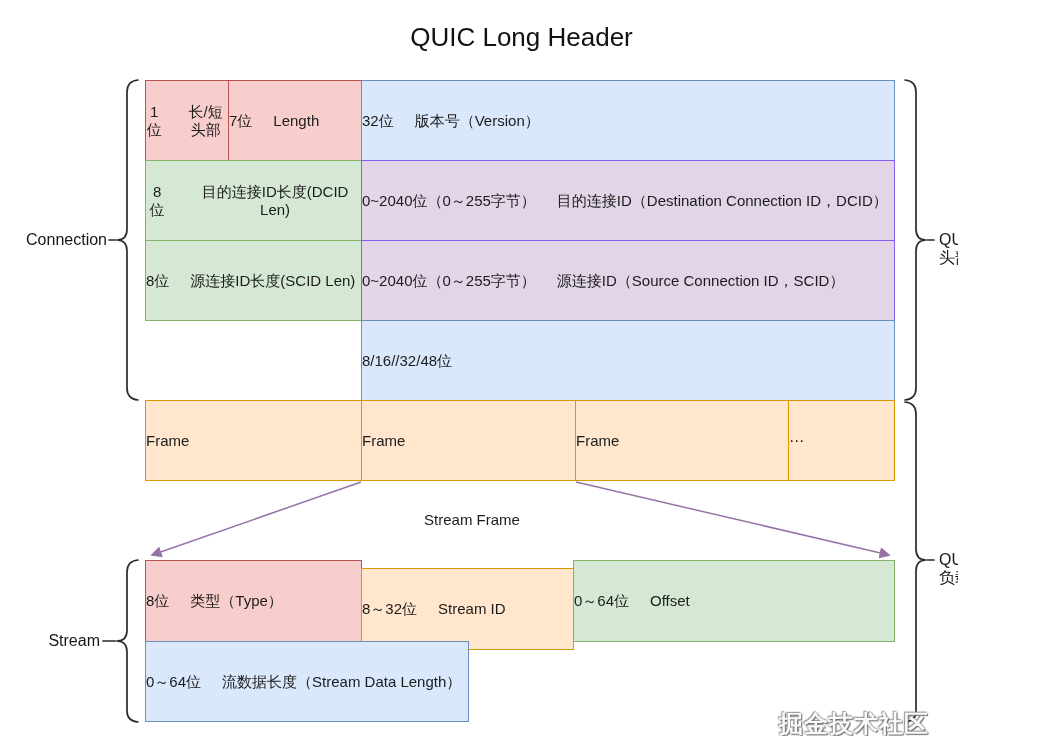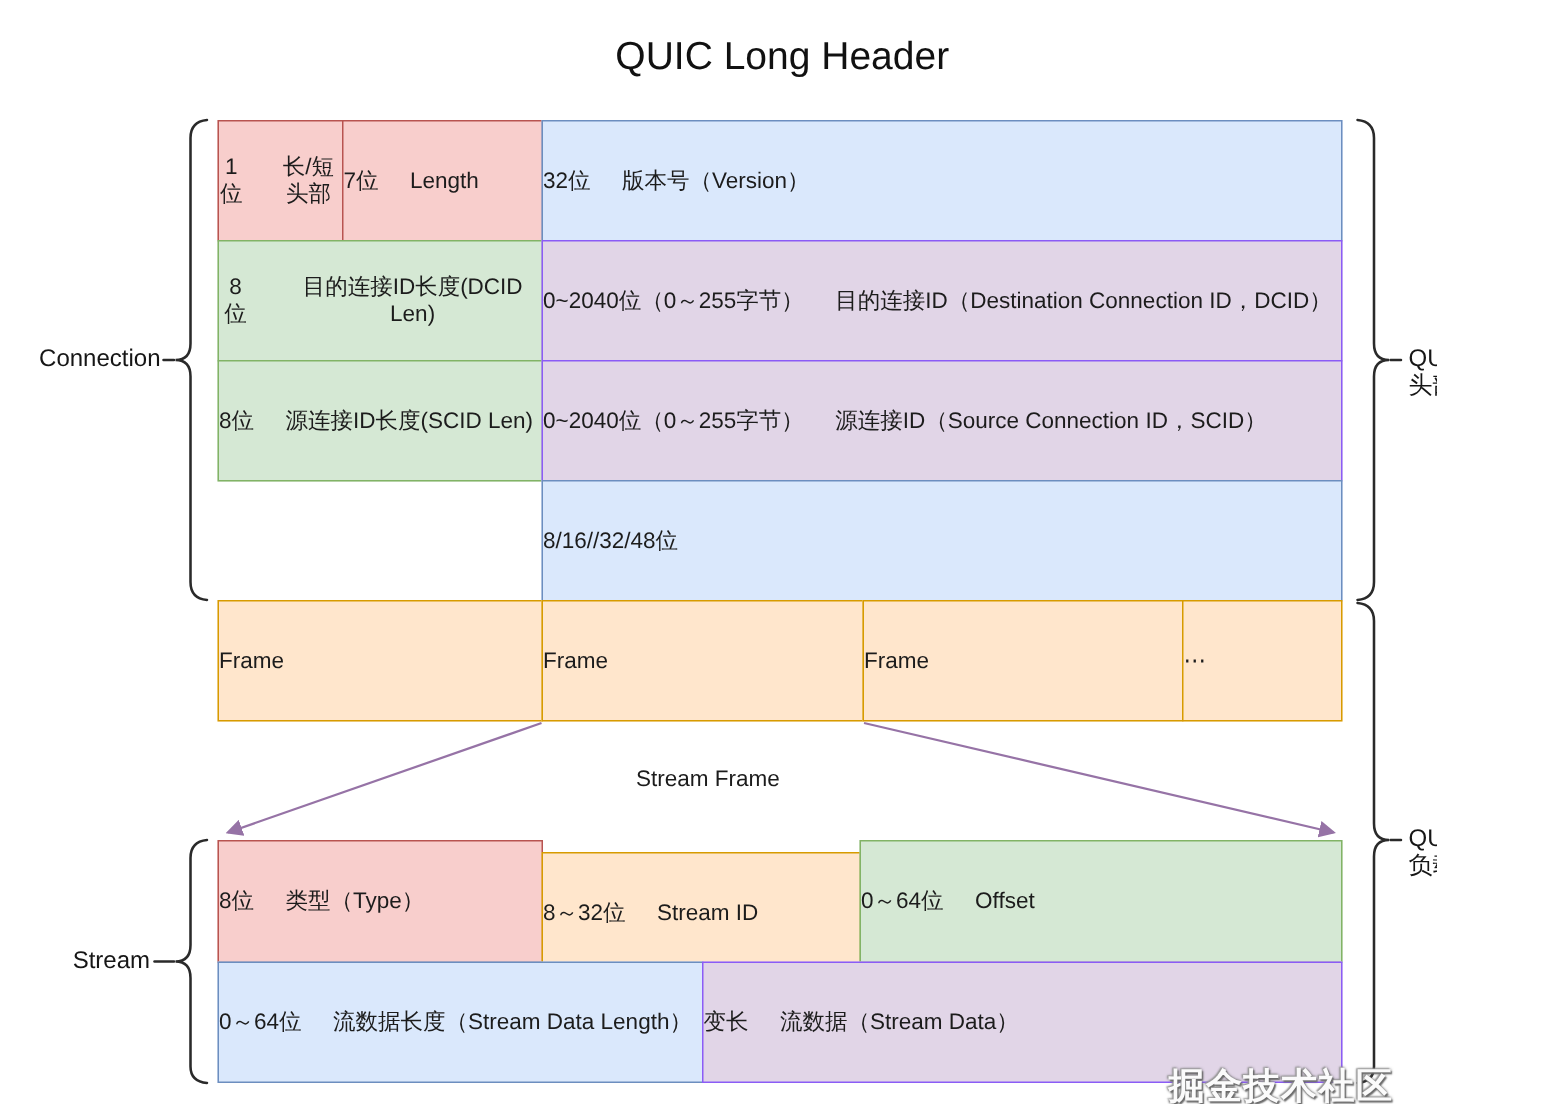--- a/index.html
+++ b/index.html
@@ -90,24 +90,20 @@
   </div>
   <div class="cell c-green" style="left:573px;top:560px;width:322px;height:82px">
     <div>0～64位</div>
     <div>Offset</div>
   </div>
 
   <div class="cell c-blue" style="left:145px;top:641px;width:324px;height:81px">
     <div>0～64位</div>
     <div>流数据长度（Stream Data Length）</div>
   </div>
-  <div class="cell c-purple" style="left:468px;top:641px;width:427px;height:81px">
-    <div>变长</div>
-    <div>流数据（Stream Data）</div>
-  </div>
 
   <div class="side-label" style="left:8px;top:231px;width:99px;text-align:right">Connection</div>
   <div class="side-label" style="left:8px;top:632px;width:92px;text-align:right">Stream</div>
   <div class="side-label" style="left:939px;top:231px">QUIC头部</div>
   <div class="side-label" style="left:939px;top:551px">QUIC负载</div>
 
   <svg class="svg-overlay" width="1043" height="736" viewBox="0 0 1043 736">
     <defs>
       <marker id="arrowhead" viewBox="0 0 10 10" refX="8.5" refY="5" markerWidth="7.5" markerHeight="7.5" orient="auto-start-reverse">
         <path d="M0,0 L10,5 L0,10 z" fill="#9673a6"></path>

